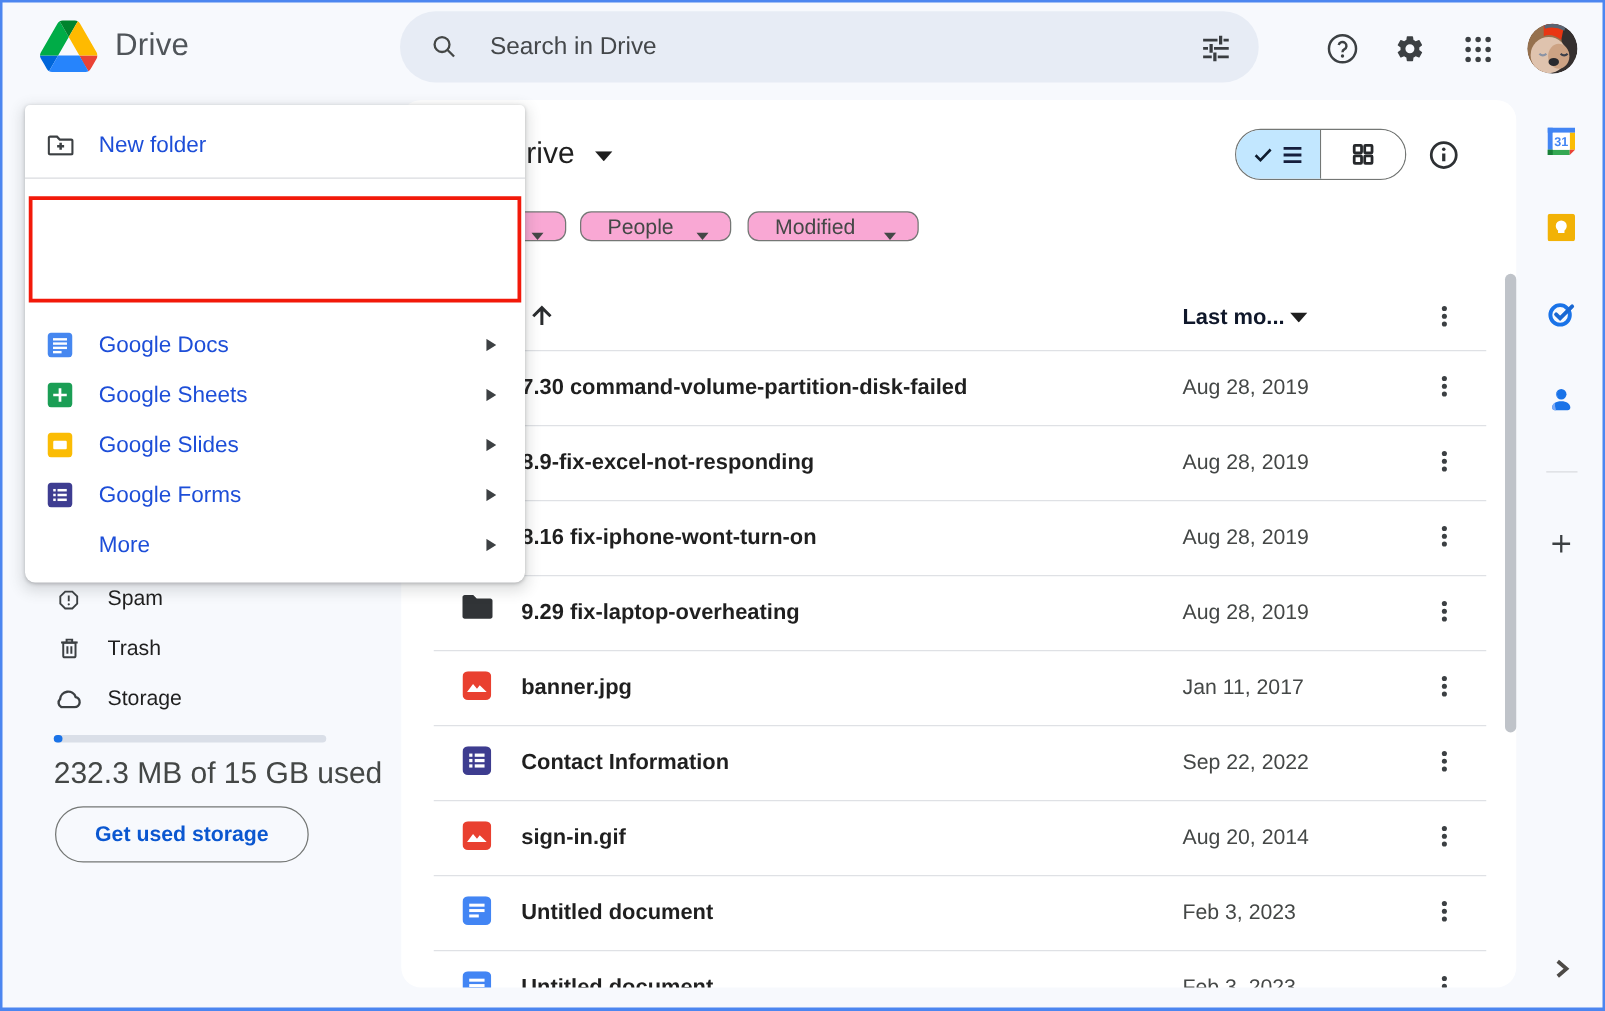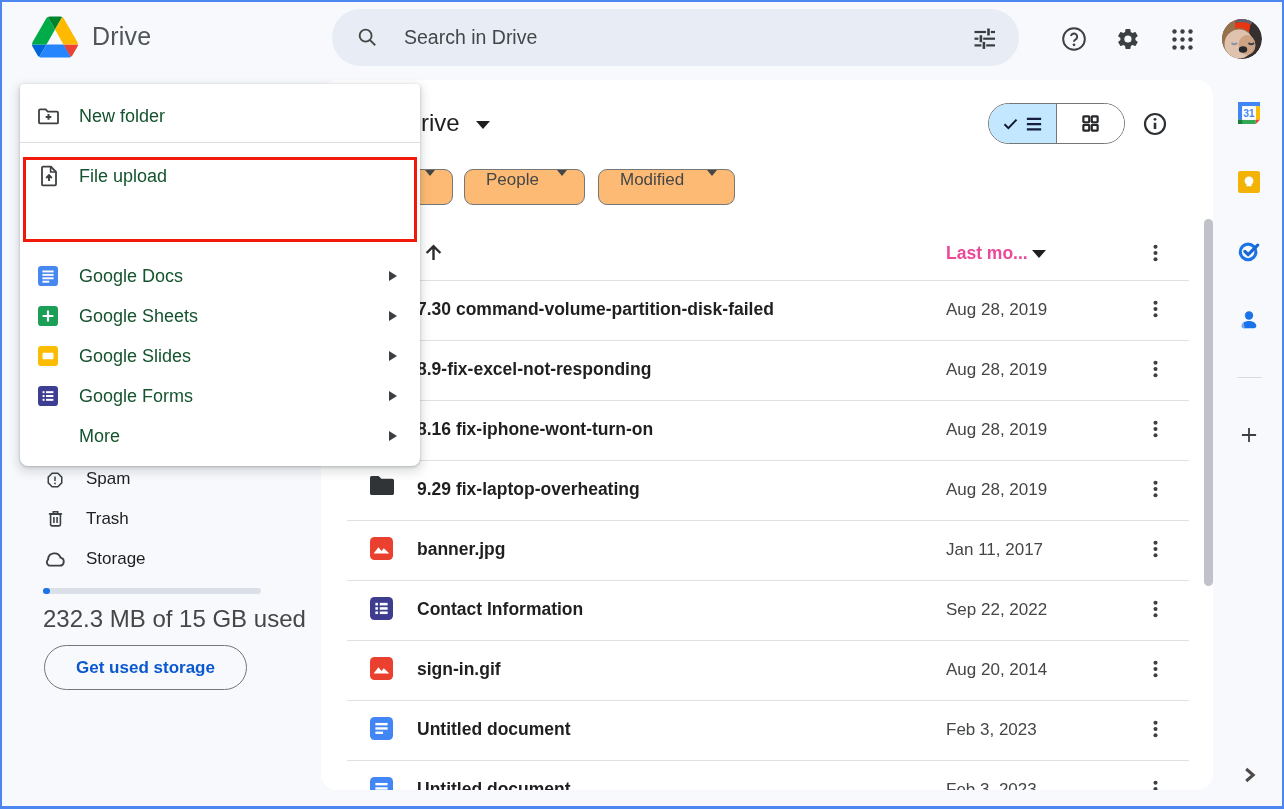--- a/index.html
+++ b/index.html
@@ -2,40 +2,40 @@
 <html><head>
 <meta charset="utf-8">
 <style>
 *{margin:0;padding:0;box-sizing:border-box}
 html,body{width:1284px;height:809px;overflow:hidden}
 body{font-family:"Liberation Sans",sans-serif;background:#fff}
 #app{position:relative;width:1284px;height:809px;background:#f7f9fd;overflow:hidden}
 .abs{position:absolute}
 #frame{position:absolute;left:0;top:0;width:1284px;height:809px;border:2px solid #4c86f0;border-bottom-width:3px;z-index:60;pointer-events:none}
 #drivelabel{left:92px;top:22px;font-size:25px;color:#50555a;letter-spacing:.2px}
-#searchbar{left:332px;top:9px;width:687px;height:57px;background:#e7ecf5;border-radius:29px}
+#searchbar{left:320px;top:9px;width:687px;height:57px;background:#e7ecf5;border-radius:29px}
 #searchtext{position:absolute;left:72px;top:17px;font-size:19.5px;color:#44474a}
 #card{left:321px;top:80px;width:892px;height:710px;background:#fff;border-radius:16px;overflow:hidden}
 #heading{left:44px;top:29px;font-size:24px;color:#1f1f1f}
 #toggle{left:667px;top:23px;width:137px;height:41px;border:1px solid #747775;border-radius:21px;overflow:hidden;display:flex}
 #toggle .lhalf{width:68px;height:100%;background:#c2e7ff;border-right:1px solid #747775;display:flex;align-items:center;justify-content:center;gap:6px}
 #toggle .rhalf{flex:1;background:#fff;display:flex;align-items:center;justify-content:center}
-.chip{position:absolute;top:89px;height:36px;border:1px solid #747775;border-radius:9px;display:flex;align-items:flex-start;font-size:17px;color:#444746;background:#fdba74}
+.chip{position:absolute;top:89px;height:24px;border:1px solid #747775;border-radius:9px;display:flex;align-items:flex-end;font-size:17px;color:#444746;background:#f9a8d4}
 .chip .lbl{margin-left:21px}
 .chip svg{margin-left:auto;margin-right:17px}
-.hdr{position:absolute;top:163px;font-weight:700;font-size:17.5px;color:#ec4899}
+.hdr{position:absolute;top:163px;font-weight:700;font-size:17.5px;color:#0f172a}
 .row{position:absolute;left:0;width:100%;height:60px}
 .row .sep{position:absolute;left:26px;right:24px;top:0;border-top:1px solid #dfe1e5}
 .row .icon{position:absolute;left:49px;top:17px}
 .row .name{position:absolute;left:96px;top:19px;font-size:17.5px;font-weight:700;color:#1f1f1f;white-space:nowrap}
 .row .date{position:absolute;left:625px;top:20px;font-size:17px;color:#444746;white-space:nowrap}
 .row .kebab{position:absolute;left:832px;top:20px}
 .sbitem{position:absolute;font-size:17px;color:#1f1f1f}
 #menu{left:20px;top:84px;width:400px;height:382px;background:#fff;border-radius:4px 4px 8px 8px;box-shadow:0 1px 3px rgba(60,64,67,.30),0 4px 10px 3px rgba(60,64,67,.15);z-index:40}
-.mitem{position:absolute;left:0;width:100%;height:40px;font-size:18px;color:#14532d}
+.mitem{position:absolute;left:0;width:100%;height:40px;font-size:18px;color:#1d4ed8}
 .mitem .mlabel{position:absolute;left:59px;top:50%;transform:translateY(-50%)}
 .mitem .micon{position:absolute;left:18px;top:50%;transform:translateY(-50%);display:flex}
 .mitem .marrow{position:absolute;left:369px;top:50%;transform:translateY(-50%);display:flex}
 #redbox{left:23px;top:157px;width:394px;height:85px;border:3px solid #f2190a;z-index:45}
 #msep{position:absolute;left:0;top:58px;width:100%;border-top:1px solid #dadce0}
 #scrollbar{left:1204px;top:219px;width:9px;height:367px;background:#bfc3c9;border-radius:5px;z-index:20}
 
 </style>
 </head>
 <body>
@@ -361,30 +361,20 @@
   <div class="mitem" style="top:8px;height:48px">
     <span class="micon">
           <svg width="21" height="17" viewBox="0 0 21 17" fill="none" stroke="#3c4043" stroke-width="1.8">
             <path d="M1 2.9c0-.6.5-1.1 1.1-1.1h5.5l2.2 2.3h9.1c.6 0 1.1.5 1.1 1.1v9.7c0 .6-.5 1.1-1.1 1.1H2.1c-.6 0-1.1-.5-1.1-1.1z"></path>
             <path d="M7.7 9.4h5.6M10.5 6.6v5.6" stroke-width="2"></path>
           </svg>
         </span>
     <span class="mlabel">New folder</span>
   </div>
   <div id="msep"></div>
-  <div class="mitem" style="top:72px;height:40px">
-    <span class="micon" style="left:21px">
-          <svg width="16" height="21" viewBox="0 0 16 21" fill="none" stroke="#3c4043" stroke-width="1.8">
-            <path d="M1 2.3C1 1.6 1.6 1 2.3 1h7.4l5.3 5.4v12.3c0 .7-.6 1.3-1.3 1.3H2.3c-.7 0-1.3-.6-1.3-1.3z"></path>
-            <path d="M9.6 1.2v5.3H15" stroke-width="1.6"></path>
-            <path d="M8 15.6v-5.8M5.2 12.5L8 9.7l2.8 2.8" stroke-width="1.9"></path>
-          </svg>
-        </span>
-    <span class="mlabel">File upload</span>
-  </div>
   <div class="mitem" style="top:172px;height:40px">
     <span class="micon">
           <svg width="20" height="20" viewBox="0 0 24 24">
             <rect width="24" height="24" rx="4" fill="#4687f0"></rect>
             <rect x="5.3" y="5.4" width="13.4" height="2.3" fill="#fff"></rect>
             <rect x="5.3" y="9.5" width="13.4" height="2.3" fill="#fff"></rect>
             <rect x="5.3" y="13.6" width="13.4" height="2.3" fill="#fff"></rect>
             <rect x="5.3" y="17.7" width="8.2" height="2.3" fill="#fff"></rect>
           </svg>
         </span>

